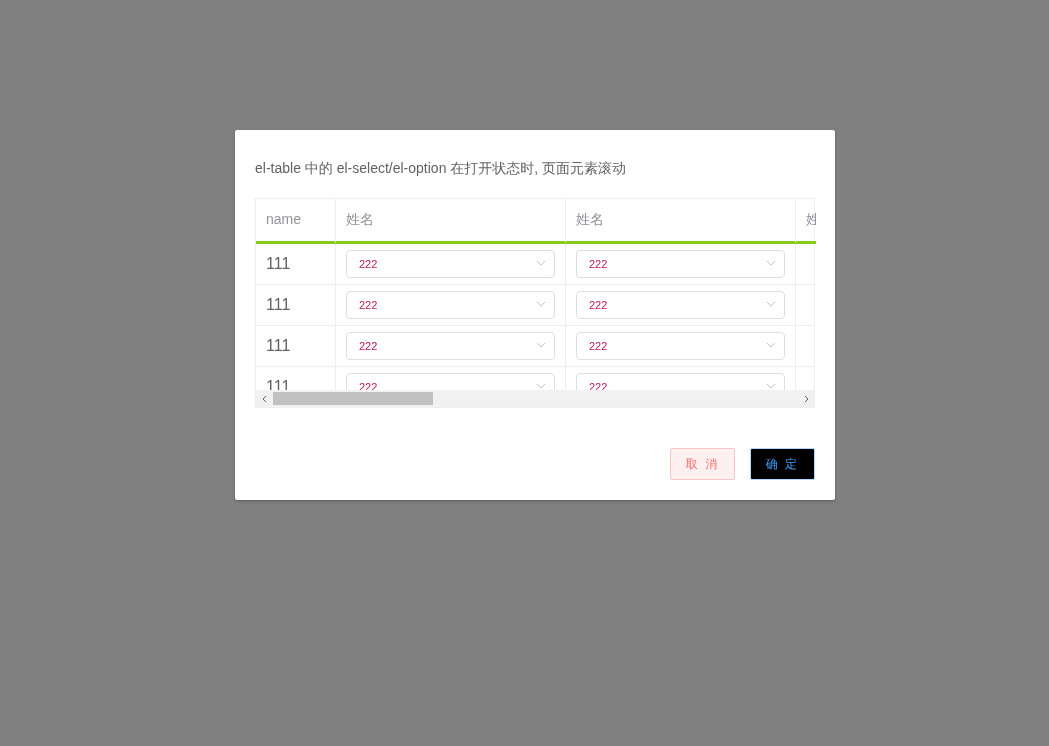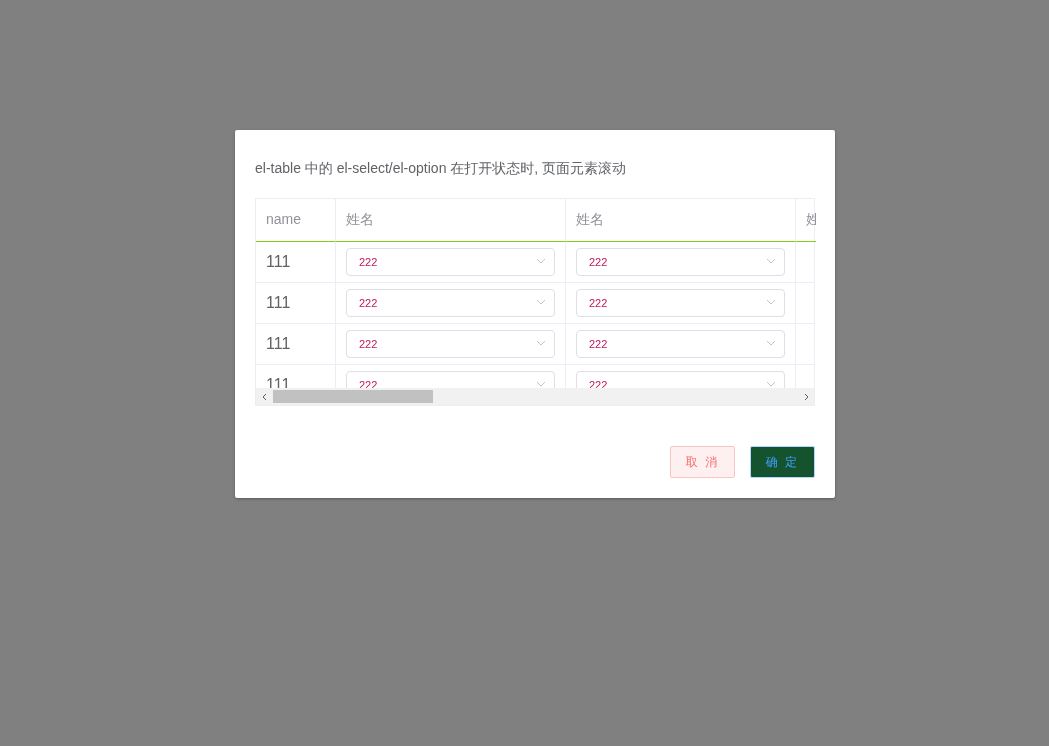--- a/index.html
+++ b/index.html
@@ -56,21 +56,21 @@
     }
     .table-header-row {
       display: flex;
       background: #fff;
     }
     .th {
       padding: 12px 10px;
       color: #909399;
       font-weight: 500;
       font-size: 14px;
-      border-bottom: 1px solid #84cc16;
+      border-bottom: 3px solid #84cc16;
       border-right: 1px solid #ebeef5;
       flex-shrink: 0;
     }
     .th:last-child { border-right: none; }
     .col-name { width: 80px; }
     .col-sel { width: 230px; }
     .col-cut { width: 20px; overflow: hidden; white-space: nowrap; }
     .table-body-scroll {
       height: 146px;
       overflow-y: scroll;
@@ -158,21 +158,21 @@
       letter-spacing: 2px;
     }
     .btn-cancel {
       color: #f56c6c;
       border-color: #fbc4c4;
       background: #fef0f0;
     }
     .btn-confirm {
       color: #409eff;
       border-color: #b3d8ff;
-      background: #14532d;
+      background: #000000;
     }
     
     .table-body-scroll::-webkit-scrollbar { width: 17px; }
     .table-body-scroll::-webkit-scrollbar-track { background: #f1f1f1; }
     .table-body-scroll::-webkit-scrollbar-thumb { background: #c1c1c1; }
     .table-body-scroll::-webkit-scrollbar-button {
       background: #f1f1f1;
       height: 17px;
     }
   </style>

